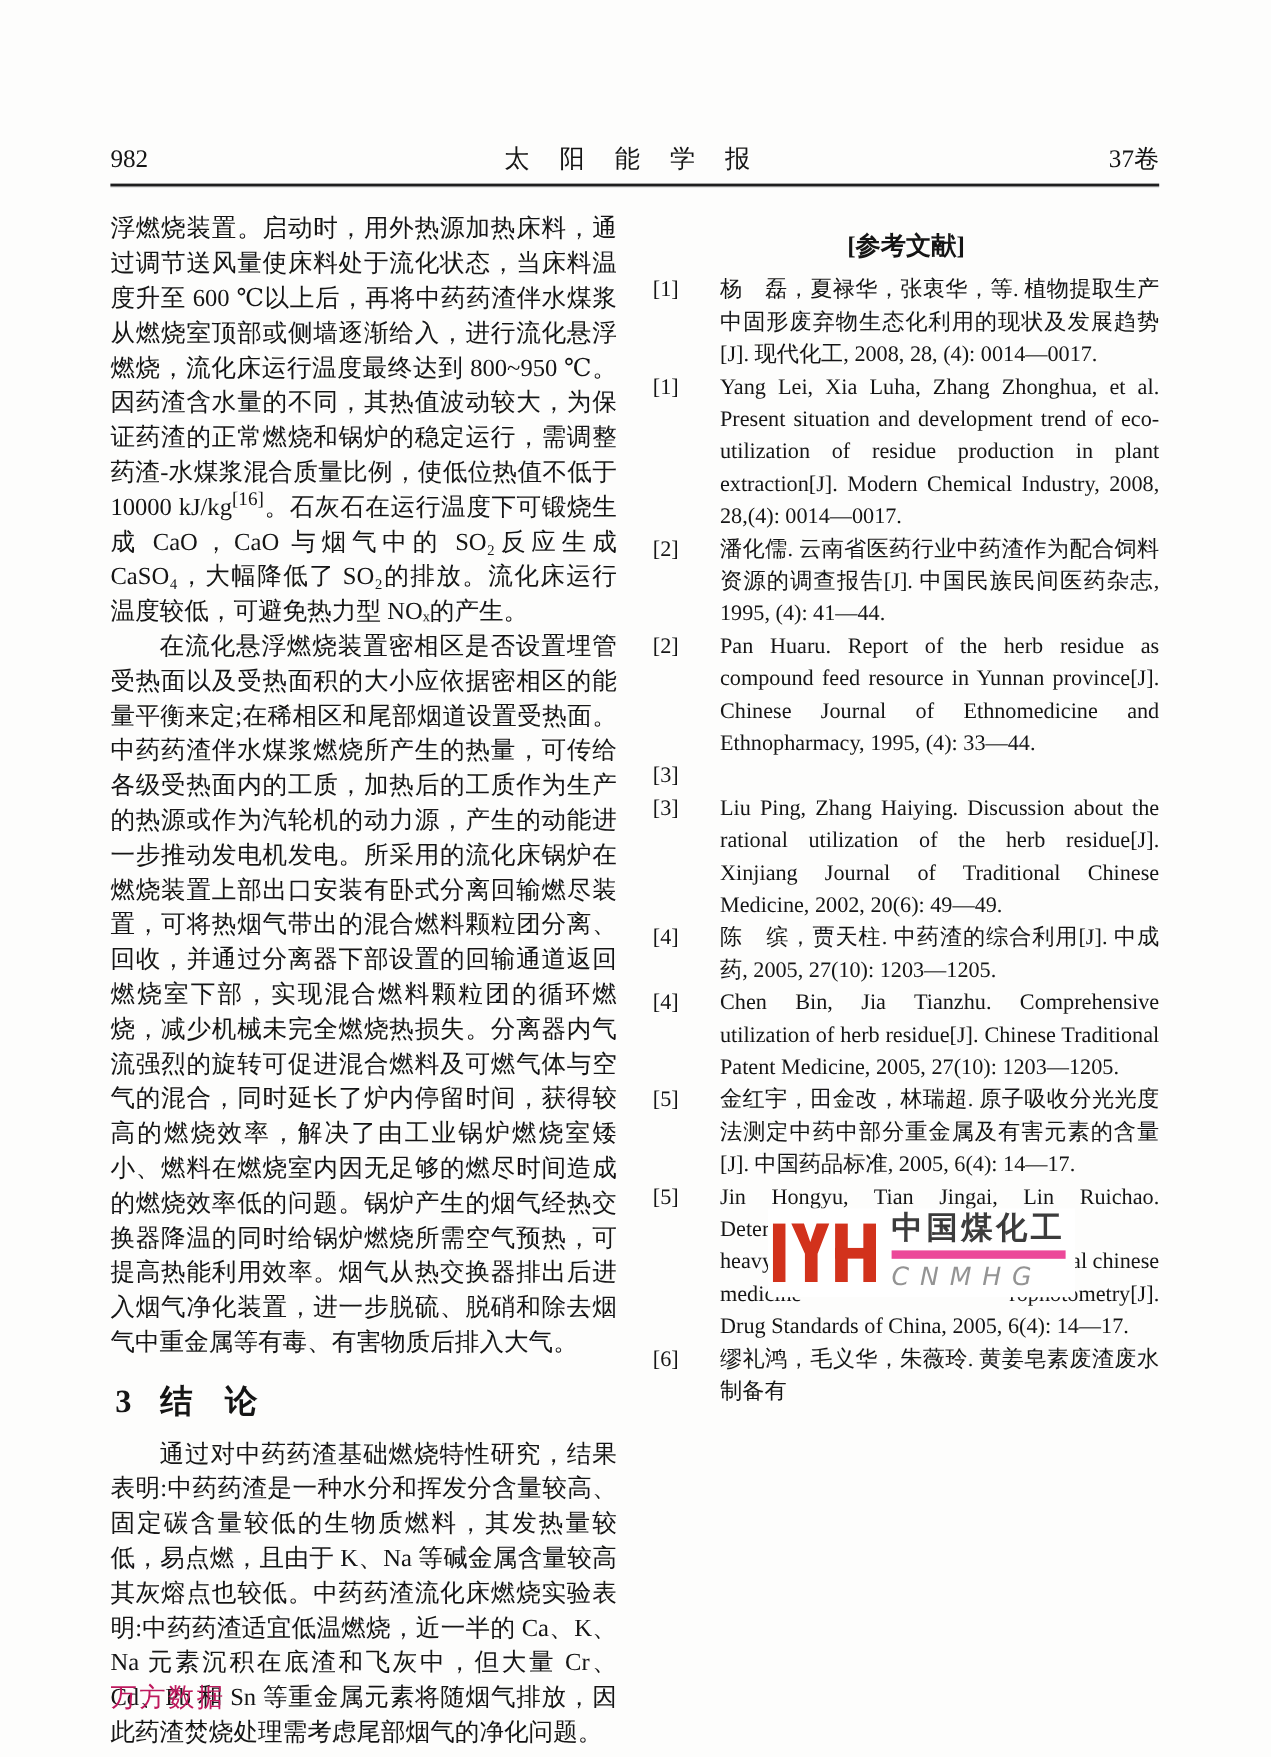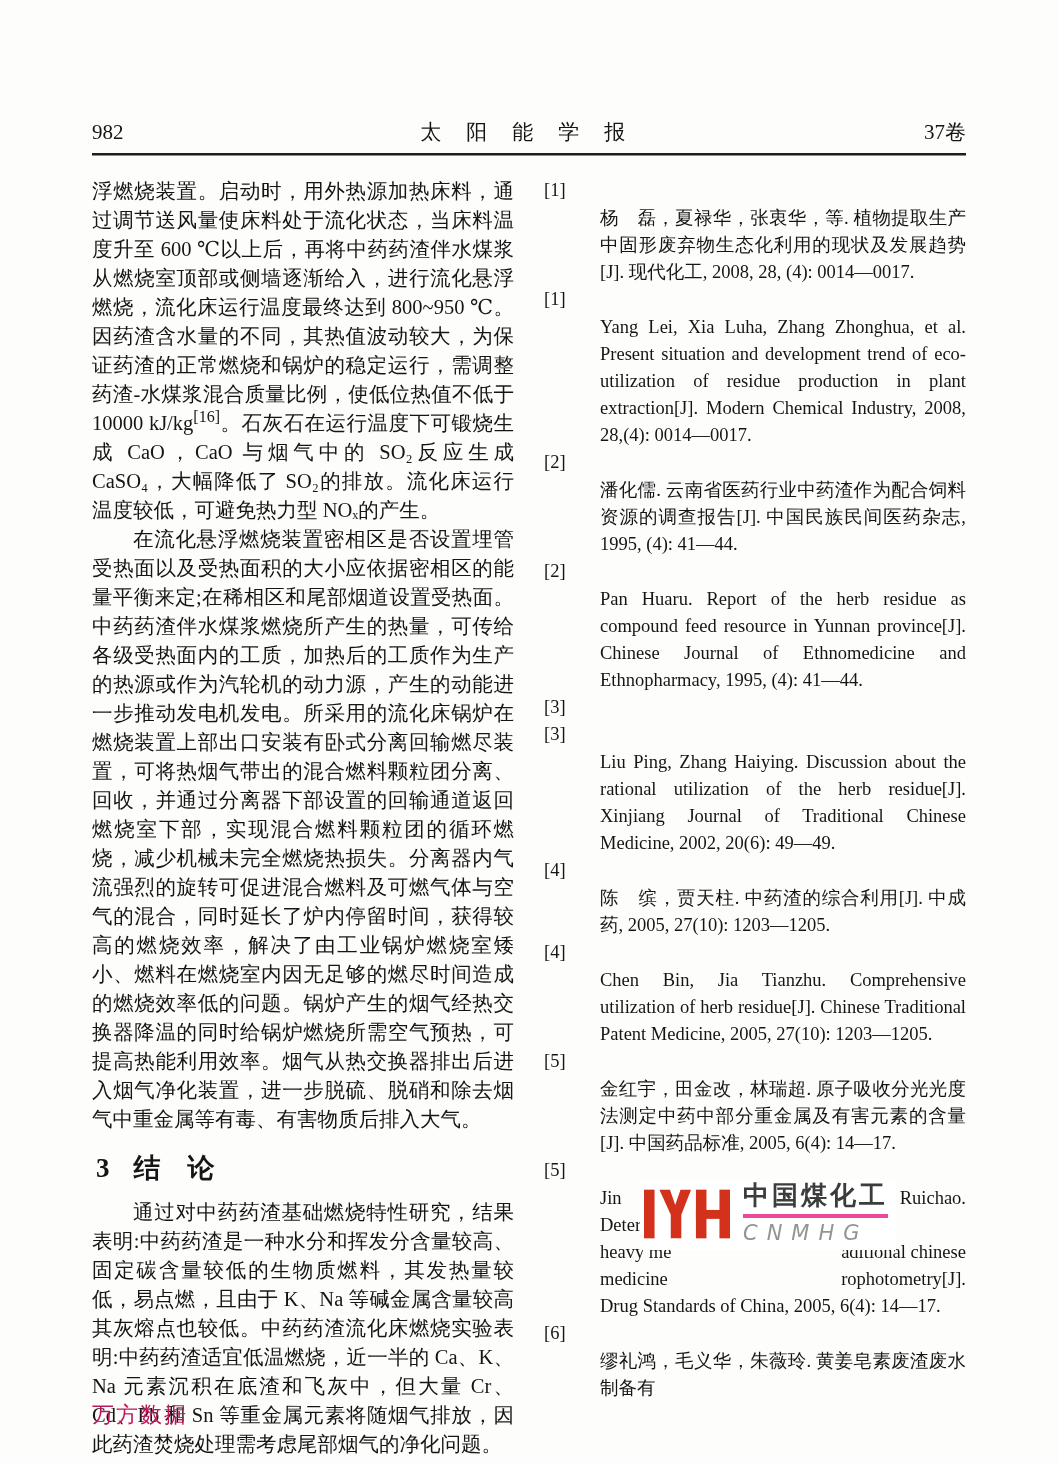--- a/index.html
+++ b/index.html
@@ -34,36 +34,36 @@
     display: flex; align-items: baseline; gap: 24px;
     margin: 16px 0 12px 4px;
     font-size: 27px; font-weight: bold;
   }
 
   .ref-hdr { margin: 14px 0 10px; text-align: center; font-size: 21px; font-weight: bold; }
 
   .refs { font-size: 18.5px; }
   .ref { display: flex; line-height: 27px; }
   .ref .mark { flex: 0 0 56px; }
-  .ref .body { flex: 1; text-align: justify; text-justify: inter-ideograph; margin-top: 28px; }
+  .ref .body { flex: 1; text-align: justify; text-justify: inter-ideograph; }
 
   
   .ref.special { position: relative; }
   .fline { line-height: 27px; }
   .fline.gap { display: flex; justify-content: space-between; }
 
   .wm {
     position: absolute; left: 96px; top: 22px; z-index: 5;
     display: flex; align-items: center; gap: 13px;
     background: #ffffff; padding: 3px 8px 3px 4px;
   }
   .wm-logo { width: 86px; height: 56px; display: block; }
   .wm-cn {
     font-size: 26px; color: #3c3c3c; letter-spacing: 3px; line-height: 1.1;
-    border-bottom: 4px solid #ec4899; padding-bottom: 3px; width: fit-content;
+    border-bottom: 7px solid #ec4899; padding-bottom: 3px; width: fit-content;
     font-weight: bold;
   }
   .wm-en {
     margin-top: 2px; font-family: "DejaVu Sans", "Liberation Sans", sans-serif;
     font-size: 21px; color: #949494; letter-spacing: 9px; font-style: italic;
   }
 
   .footer-mark {
     position: absolute; left: 92px; bottom: 34px;
     font-family: "Liberation Sans", "DejaVu Sans", sans-serif;
@@ -88,38 +88,39 @@
       <p class="para"><span>浮燃烧装置。启动时，用外热源加热床料，通过调节送风量使床料处于流化状态，当床料温度升至 600 ℃以上后，再将中药药渣伴水煤浆从燃烧室顶部或侧墙逐渐给入，进行流化悬浮燃烧，流化床运行温度最终达到 800~950 ℃。因药渣含水量的不同，其热值波动较大，为保证药渣的正常燃烧和锅炉的稳定运行，需调整药渣-水煤浆混合质量比例，使低位热值不低于 10000 kJ/kg</span><sup class="cite">[16]</sup><span>。石灰石在运行温度下可锻烧生成 CaO，CaO 与烟气中的 SO₂反应生成 CaSO₄，大幅降低了 SO₂的排放。流化床运行温度较低，可避免热力型 NOₓ的产生。</span></p>
       <p class="para indent">在流化悬浮燃烧装置密相区是否设置埋管受热面以及受热面积的大小应依据密相区的能量平衡来定;在稀相区和尾部烟道设置受热面。中药药渣伴水煤浆燃烧所产生的热量，可传给各级受热面内的工质，加热后的工质作为生产的热源或作为汽轮机的动力源，产生的动能进一步推动发电机发电。所采用的流化床锅炉在燃烧装置上部出口安装有卧式分离回输燃尽装置，可将热烟气带出的混合燃料颗粒团分离、回收，并通过分离器下部设置的回输通道返回燃烧室下部，实现混合燃料颗粒团的循环燃烧，减少机械未完全燃烧热损失。分离器内气流强烈的旋转可促进混合燃料及可燃气体与空气的混合，同时延长了炉内停留时间，获得较高的燃烧效率，解决了由工业锅炉燃烧室矮小、燃料在燃烧室内因无足够的燃尽时间造成的燃烧效率低的问题。锅炉产生的烟气经热交换器降温的同时给锅炉燃烧所需空气预热，可提高热能利用效率。烟气从热交换器排出后进入烟气净化装置，进一步脱硫、脱硝和除去烟气中重金属等有毒、有害物质后排入大气。</p>
       <h2 class="sec">
         <span class="sec-no">3</span>
         <span class="sec-title">结　论</span>
       </h2>
       <p class="para indent">通过对中药药渣基础燃烧特性研究，结果表明:中药药渣是一种水分和挥发分含量较高、固定碳含量较低的生物质燃料，其发热量较低，易点燃，且由于 K、Na 等碱金属含量较高其灰熔点也较低。中药药渣流化床燃烧实验表明:中药药渣适宜低温燃烧，近一半的 Ca、K、Na 元素沉积在底渣和飞灰中，但大量 Cr、Cd、Pb 和 Sn 等重金属元素将随烟气排放，因此药渣焚烧处理需考虑尾部烟气的净化问题。</p>
     </section>
 
     <section class="col">
+      <h3 class="ref-hdr">[参考文献]</h3>
 
       <div class="refs">
 
         <div class="ref cn">
           <span class="mark">[1]</span>
           <div class="body">杨　磊，夏禄华，张衷华，等. 植物提取生产中固形废弃物生态化利用的现状及发展趋势[J]. 现代化工, 2008, 28, (4): 0014—0017.</div>
         </div>
         <div class="ref en">
           <span class="mark">[1]</span>
           <div class="body">Yang Lei, Xia Luha, Zhang Zhonghua, et al. Present situation and development trend of eco-utilization of residue production in plant extraction[J]. Modern Chemical Industry, 2008, 28,(4): 0014—0017.</div>
         </div>
         <div class="ref cn">
           <span class="mark">[2]</span>
           <div class="body">潘化儒. 云南省医药行业中药渣作为配合饲料资源的调查报告[J]. 中国民族民间医药杂志, 1995, (4): 41—44.</div>
         </div>
         <div class="ref en">
           <span class="mark">[2]</span>
-          <div class="body">Pan Huaru. Report of the herb residue as compound feed resource in Yunnan province[J]. Chinese Journal of Ethnomedicine and Ethnopharmacy, 1995, (4): 41—44.</div>
+          <div class="body">Pan Huaru. Report of the herb residue as compound feed resource in Yunnan province[J]. Chinese Journal of Ethnomedicine and Ethnopharmacy, 1995, (4): 33—44.</div>
         </div>
         <div class="ref cn">
           <span class="mark">[3]</span>
         </div>
         <div class="ref en">
           <span class="mark">[3]</span>
           <div class="body">Liu Ping, Zhang Haiying. Discussion about the rational utilization of the herb residue[J]. Xinjiang Journal of Traditional Chinese Medicine, 2002, 20(6): 49—49.</div>
         </div>
         <div class="ref cn">
           <span class="mark">[4]</span>

